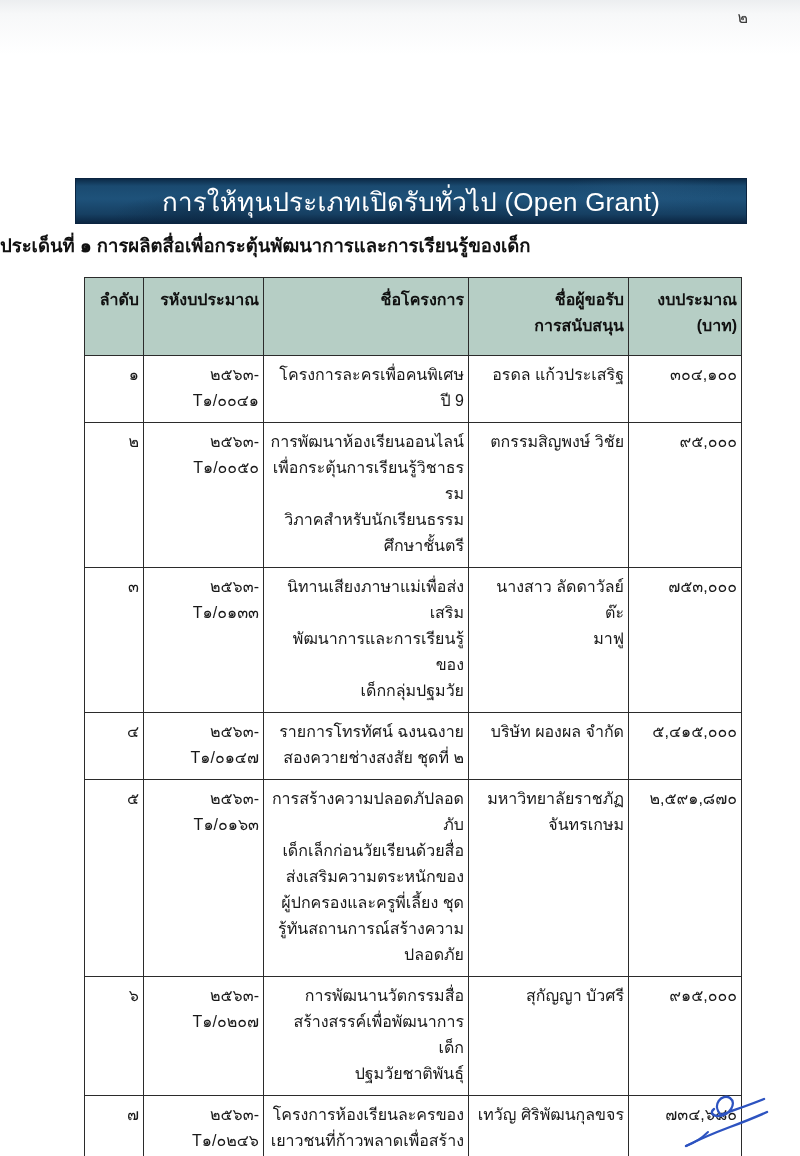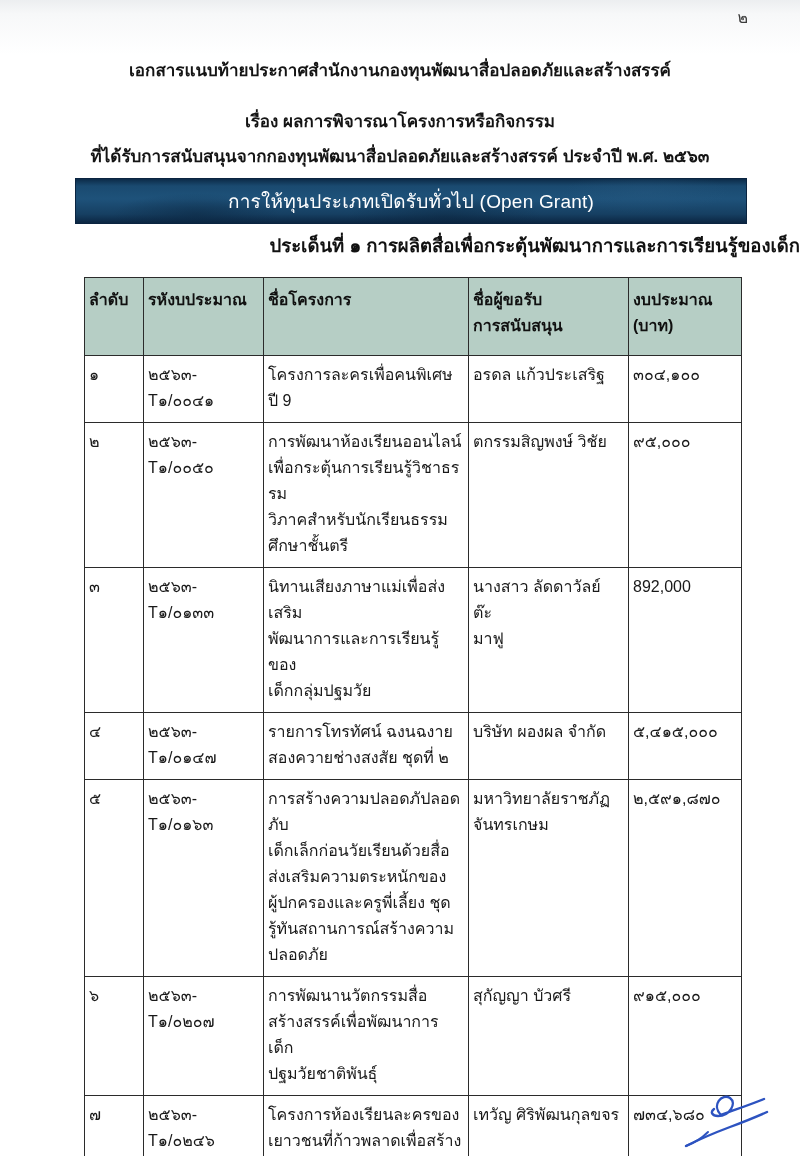--- a/index.html
+++ b/index.html
@@ -49,46 +49,46 @@
       radial-gradient(ellipse 140px 32px at 55% 85%, rgba(9,32,55,0.4), rgba(9,32,55,0) 70%),
       radial-gradient(ellipse 120px 30px at 85% 30%, rgba(40,90,130,0.35), rgba(40,90,130,0) 70%),
       linear-gradient(180deg, #0c2b48 0%, #1a4a70 16%, #1e527a 45%, #163f62 80%, #0b2642 100%);
     border: 1px solid #0a2440;
     display: flex;
     align-items: center;
     justify-content: center;
   }
   .banner-title {
     color: #ffffff;
-    font-size: 19px;
+    font-size: 26px;
     letter-spacing: 0.2px;
   }
   .section-subtitle {
     position: absolute;
     top: 231px;
     left: 0;
     width: 100%;
-    text-align: right;
+    text-align: left;
     font-weight: bold;
     font-size: 18.5px;
     color: #111111;
   }
   .grant-table {
     position: absolute;
     top: 277px;
     left: 84px;
     width: 657px;
     border-collapse: collapse;
     table-layout: fixed;
     font-size: 16px;
   }
   .grant-table th, .grant-table td {
     border: 1.5px solid #2b2b2b;
     vertical-align: top;
-    text-align: left;
+    text-align: right;
     padding: 6px 4px 8px 4px;
     line-height: 26px;
     white-space: pre-line;
     overflow: hidden;
   }
   .grant-table th {
     background: #b6cec5;
     font-weight: bold;
     color: #101010;
     height: 60px;
@@ -103,25 +103,20 @@
     height: 72px;
   }
 </style>
 </head>
 <body>
 
 <div class="page">
 
   <div class="page-number">๒</div>
 
-  <div class="doc-header">
-    <div class="line1">เอกสารแนบท้ายประกาศสำนักงานกองทุนพัฒนาสื่อปลอดภัยและสร้างสรรค์</div>
-    <div class="line2">เรื่อง ผลการพิจารณาโครงการหรือกิจกรรม</div>
-    <div class="line3">ที่ได้รับการสนับสนุนจากกองทุนพัฒนาสื่อปลอดภัยและสร้างสรรค์ ประจำปี พ.ศ. ๒๕๖๓</div>
-  </div>
 
   <div class="banner">
     <span class="banner-title">การให้ทุนประเภทเปิดรับทั่วไป (Open Grant)</span>
   </div>
 
   <div class="section-subtitle">ประเด็นที่ ๑ การผลิตสื่อเพื่อกระตุ้นพัฒนาการและการเรียนรู้ของเด็ก</div>
 
   <table class="grant-table">
     <colgroup>
       <col style="width:59px">
@@ -164,21 +159,21 @@
       </tr>
       <tr>
         <td>๓</td>
         <td>๒๕๖๓-
 T๑/๐๑๓๓</td>
         <td>นิทานเสียงภาษาแม่เพื่อส่งเสริม
 พัฒนาการและการเรียนรู้ของ
 เด็กกลุ่มปฐมวัย</td>
         <td>นางสาว ลัดดาวัลย์ ต๊ะ
 มาฟู</td>
-        <td>892,000</td>
+        <td>๗๕๓,๐๐๐</td>
       </tr>
       <tr>
         <td>๔</td>
         <td>๒๕๖๓-
 T๑/๐๑๔๗</td>
         <td>รายการโทรทัศน์ ฉงนฉงาย
 สองควายช่างสงสัย ชุดที่ ๒</td>
         <td>บริษัท ผองผล จำกัด</td>
         <td>๕,๔๑๕,๐๐๐</td>
       </tr>

